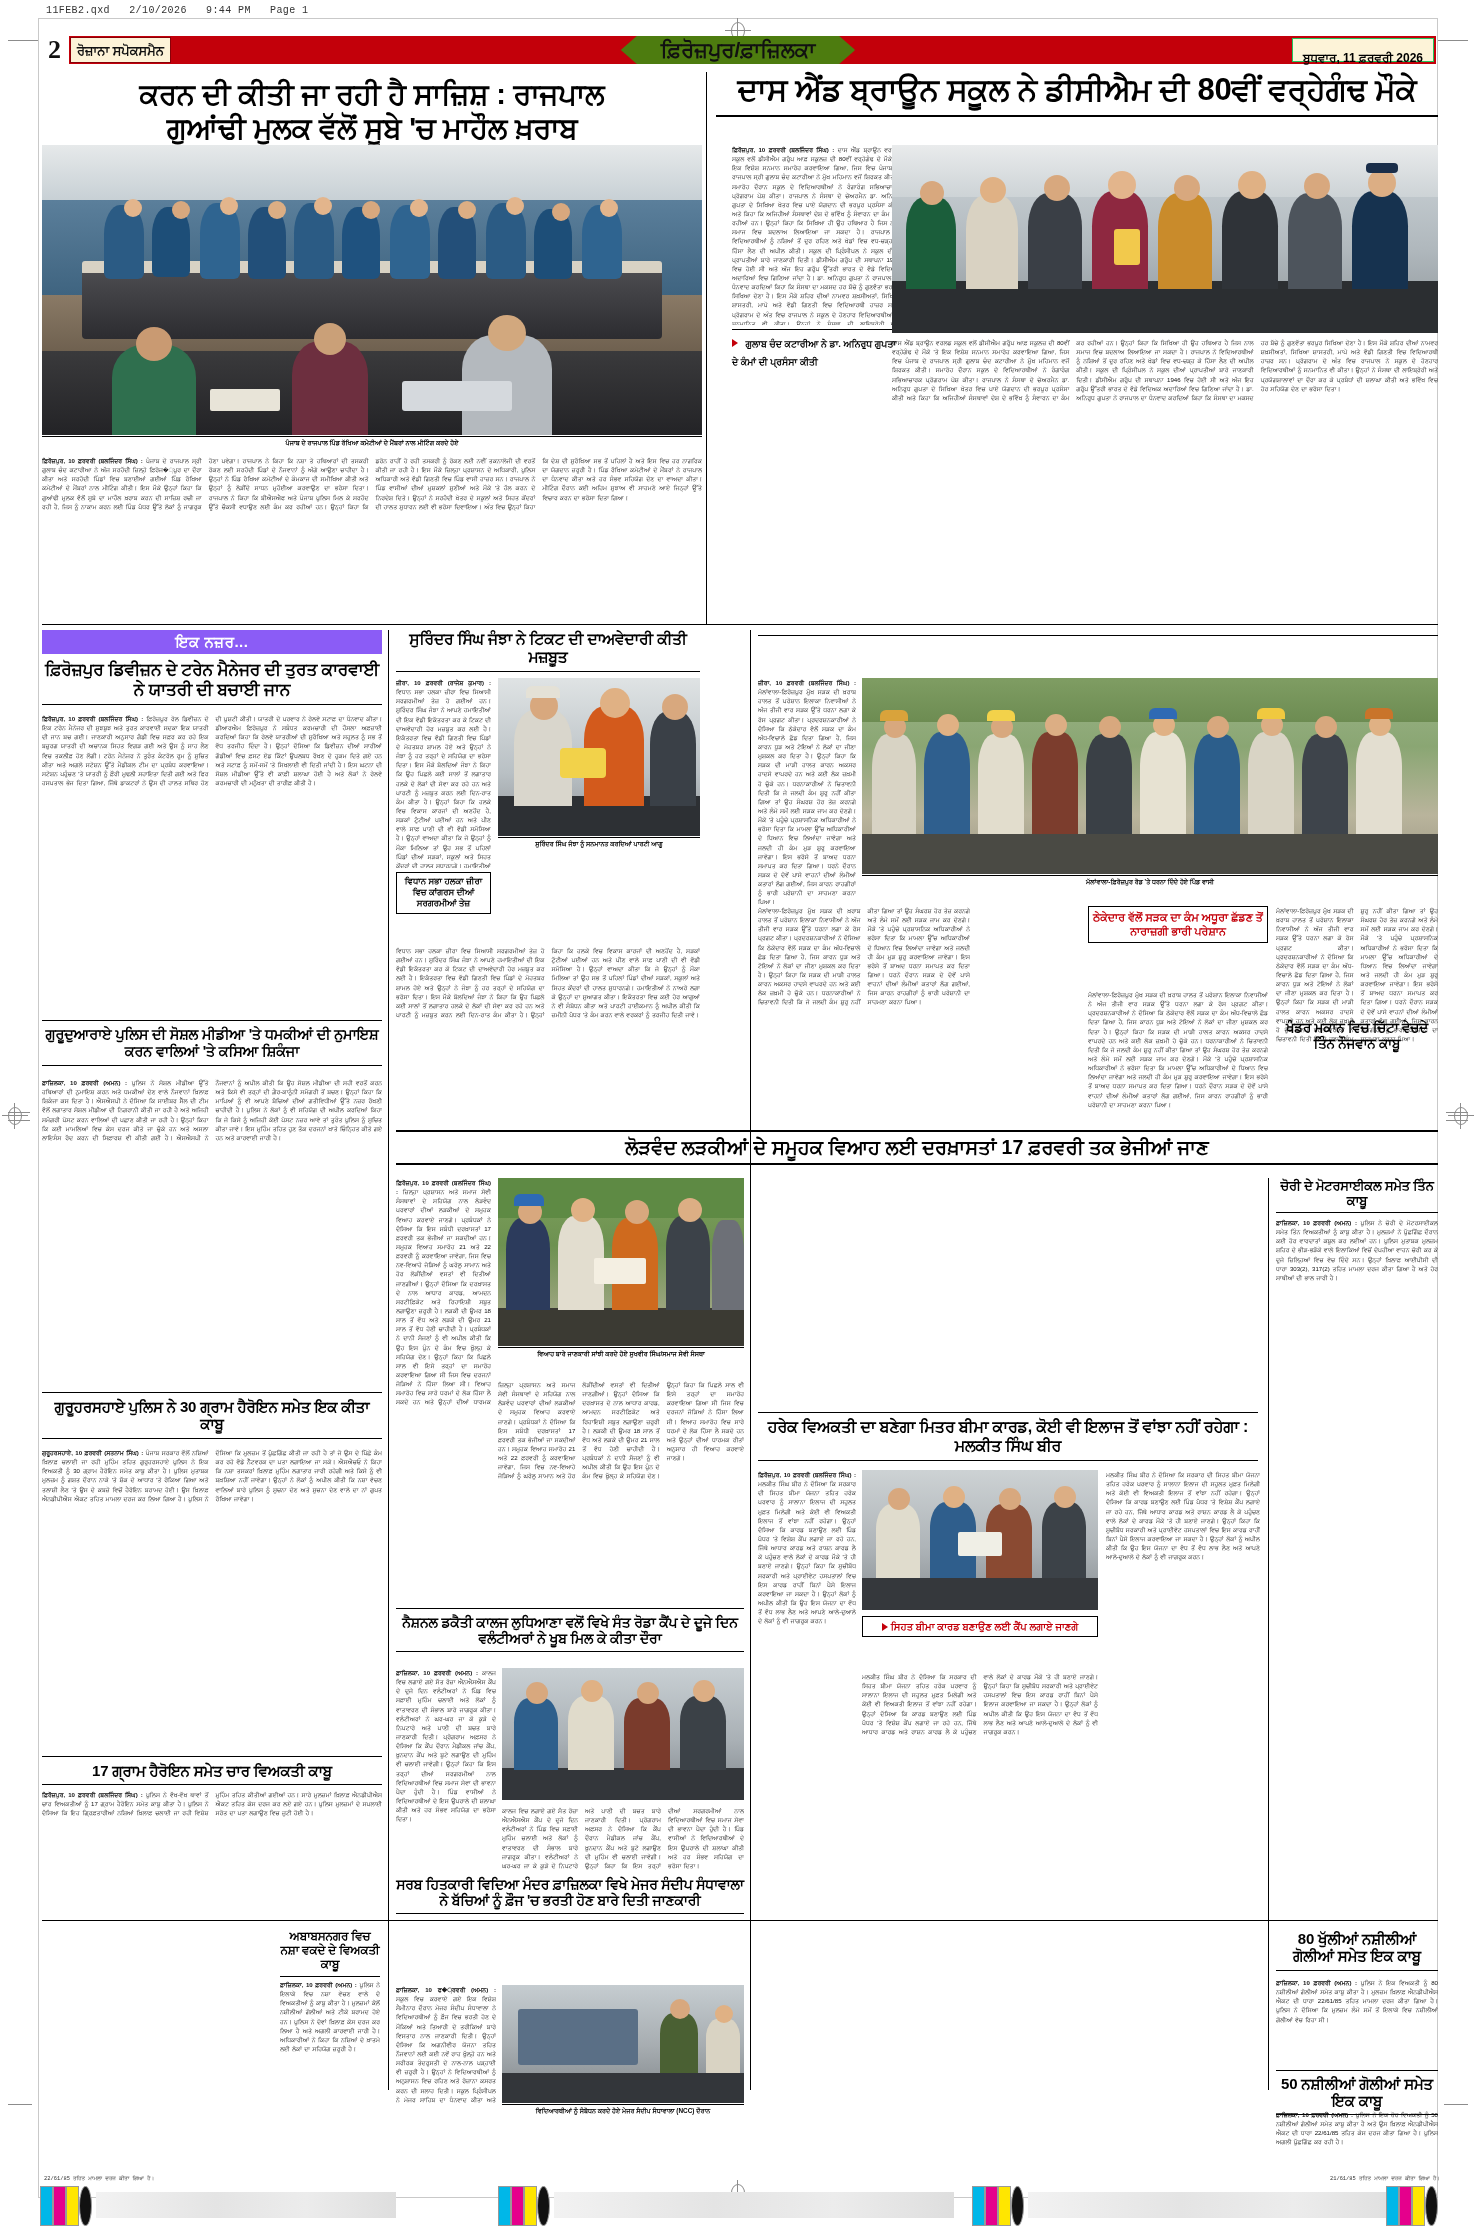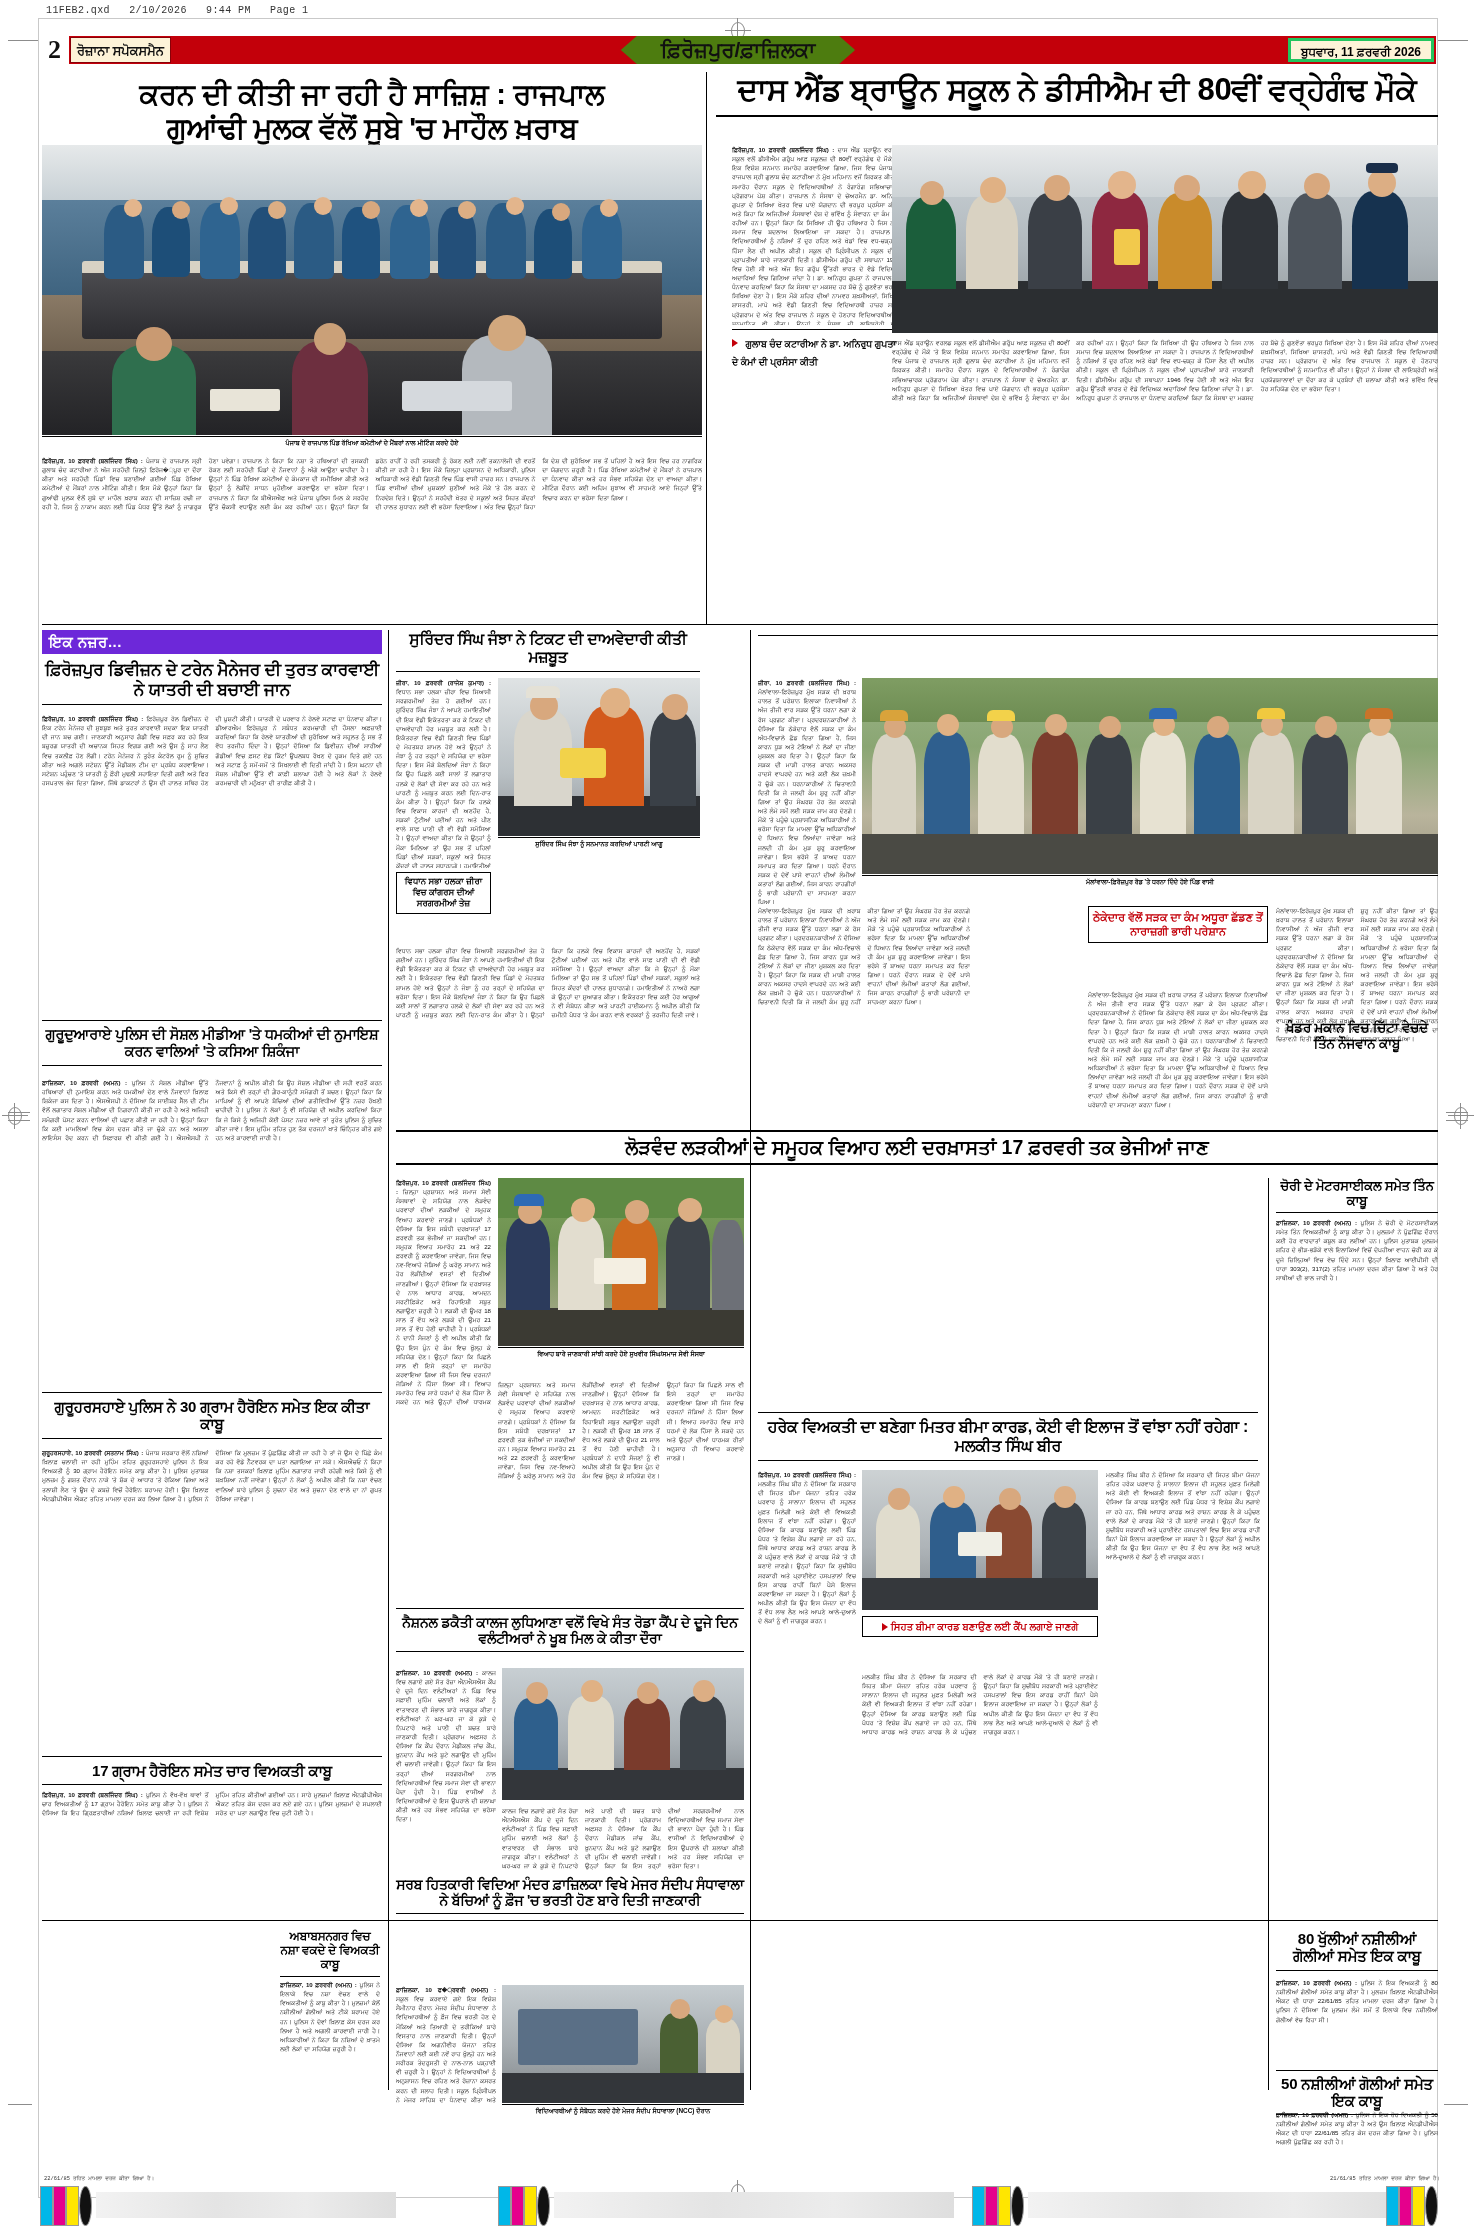--- a/index.html
+++ b/index.html
@@ -59,23 +59,23 @@
     height:28px; background:#4d7c0f; padding:0 40px;
     display:flex; align-items:center; justify-content:center;
     clip-path: polygon(16px 0, calc(100% - 16px) 0, 100% 50%, calc(100% - 16px) 100%, 16px 100%, 0 50%);
   }
   .mh-center span {
     font-weight:bold; font-size:21px; color:#111; white-space:nowrap;
     font-family:"Liberation Sans", sans-serif;
   }
   .mh-date {
     position:absolute; right:2px; top:2px; height:24px;
-    background:#fdf3d8; border:3px solid #22c55e;
+    background:#fdf3d8; border:1px solid #22c55e;
     font-weight:bold; font-size:12px; line-height:22px;
-    padding:0 10px; white-space:nowrap;
+    padding:8px 10px; white-space:nowrap;
   }
 
   
   .hl {
     font-weight:bold; color:#000; text-align:center;
     line-height:1.16; letter-spacing:-0.2px;
   }
   .hl-main { font-size:29px; }
   .hl-sec  { font-size:19px; }
   .hl-sub  { font-size:15.5px; }
@@ -111,22 +111,22 @@
   }
   .kicker-box.red { color:#c3000a; }
   .bullet-red {
     display:inline-block; width:0; height:0;
     border-left:6px solid #c3000a; border-top:4px solid transparent;
     border-bottom:4px solid transparent; margin-right:3px;
     vertical-align:middle;
   }
 
   .nazar-head {
-    background:#6d28d9; color:#fff; font-weight:bold; font-size:15px;
-    text-align:left; padding:3px 7px; letter-spacing:.5px;
+    background:#8b5cf6; color:#fff; font-weight:bold; font-size:15px;
+    text-align:center; padding:3px 7px; letter-spacing:.5px;
   }
 
   .banner {
     border-top:2px solid #000; border-bottom:2px solid #000;
     padding:4px 0; text-align:center; font-weight:bold; font-size:19.5px;
   }
 
   
   .cmyk { position:absolute; height:40px; display:flex; align-items:stretch; }
   .cmyk i { width:13px; display:block; border:1px solid #999; }

